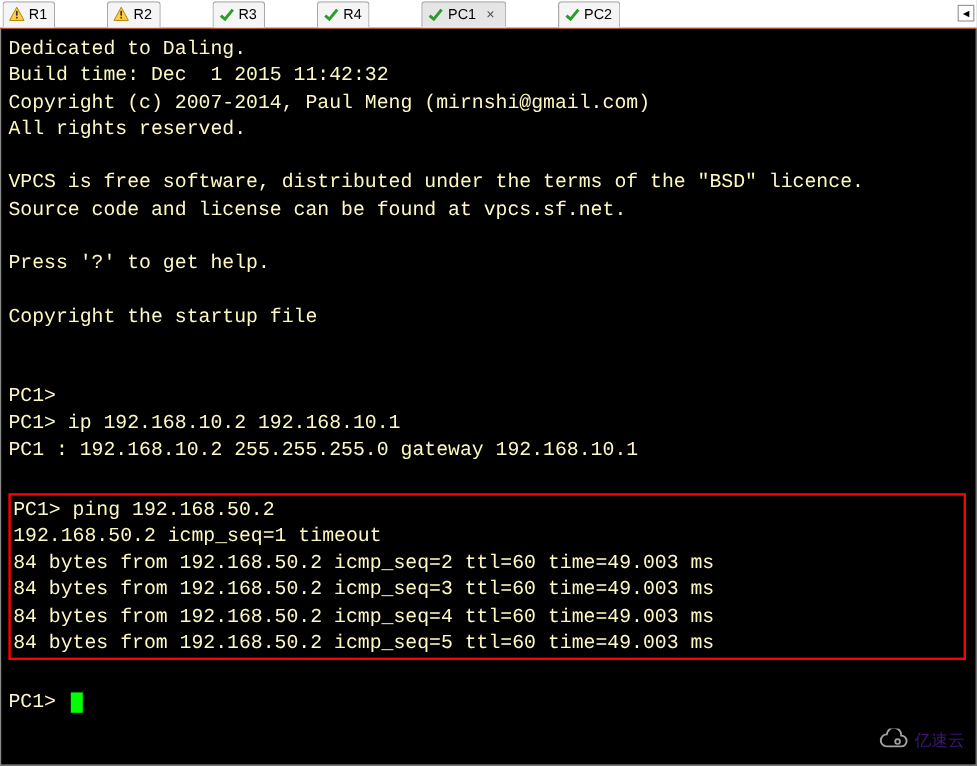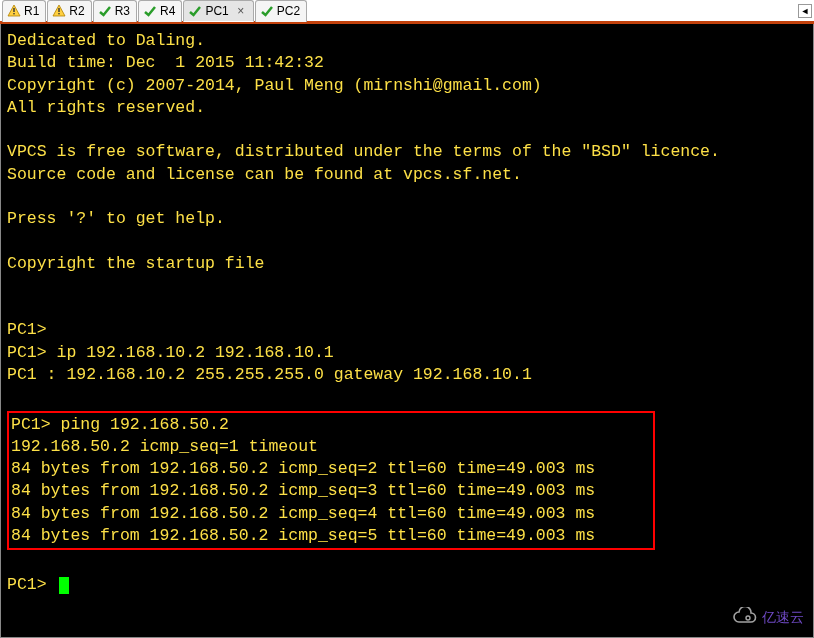--- a/index.html
+++ b/index.html
@@ -12,23 +12,24 @@
       background: #f0f0f0;
       width: 814px;
       height: 638px;
       overflow: hidden;
       position: relative;
     }
     .tab-bar {
       display: flex;
       align-items: center;
       background: #ffffff;
-      border-bottom: 3px solid #c2410c;
+      border-bottom: 1px solid #c2410c;
       height: 24px;
       padding-left: 2px;
+      gap: 42px;
     }
     .tab {
       display: inline-flex;
       align-items: center;
       background: #f5f5f5;
       border: 1px solid #aaa;
       border-bottom: none;
       padding: 2px 6px 2px 4px;
       margin-right: 1px;
       height: 22px;
@@ -68,57 +69,57 @@
       border: 1px solid #999;
       background: #fff;
       font-size: 9px;
       display: flex;
       align-items: center;
       justify-content: center;
       cursor: pointer;
     }
     .terminal {
       background: #000000;
-      color: #fde047;
+      color: #fef9c3;
       font-family: "Consolas", "Courier New", monospace;
       font-size: 16.5px;
       line-height: 1.35;
       padding: 6px 6px 6px 6px;
       height: 614px;
       border: 1px solid #888;
       border-top: none;
       overflow: hidden;
       font-weight: 500;
     }
     .terminal .line {
       white-space: pre;
     }
     .highlight-box {
       border: 2px solid #ff0000;
       padding: 1px 2px;
       margin-top: 2px;
       margin-bottom: 2px;
       display: inline-block;
-      width: 648px;
+      width: 798px;
     }
     .cursor-block {
       display: inline-block;
       width: 10px;
       height: 17px;
       background: #00ff00;
       vertical-align: text-bottom;
       margin-left: 2px;
     }
     .watermark {
       position: absolute;
       bottom: 10px;
       right: 10px;
       display: flex;
       align-items: center;
-      color: #8b5cf6;
+      color: #4c1d95;
       font-size: 14px;
       font-family: sans-serif;
       opacity: 0.8;
     }
     .watermark .cloud {
       margin-right: 4px;
     }
   </style>
 </head>
 <body>

